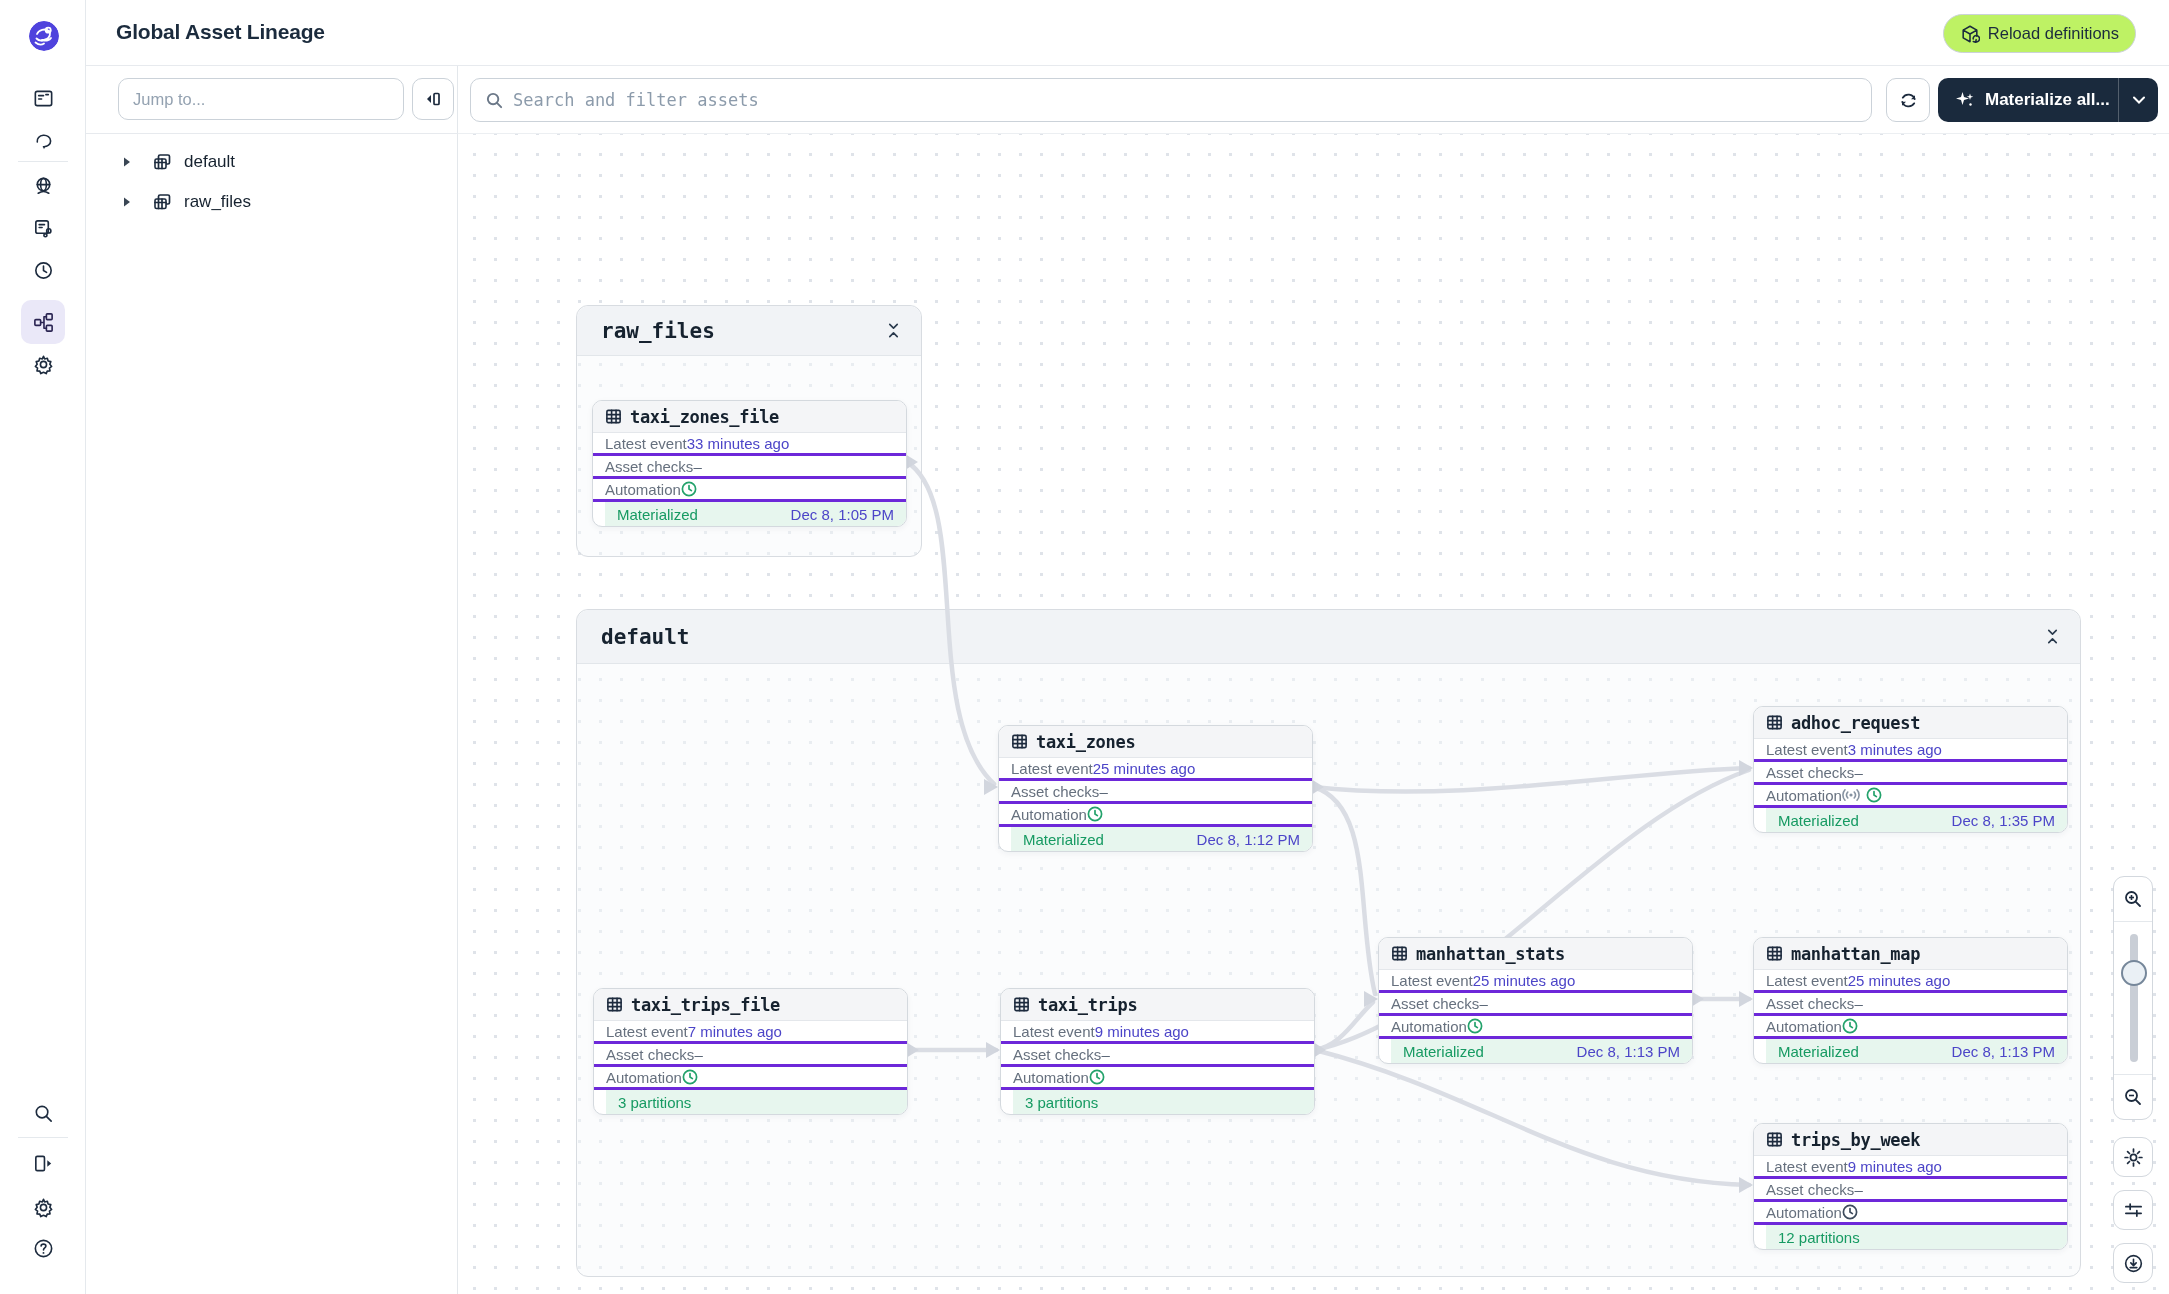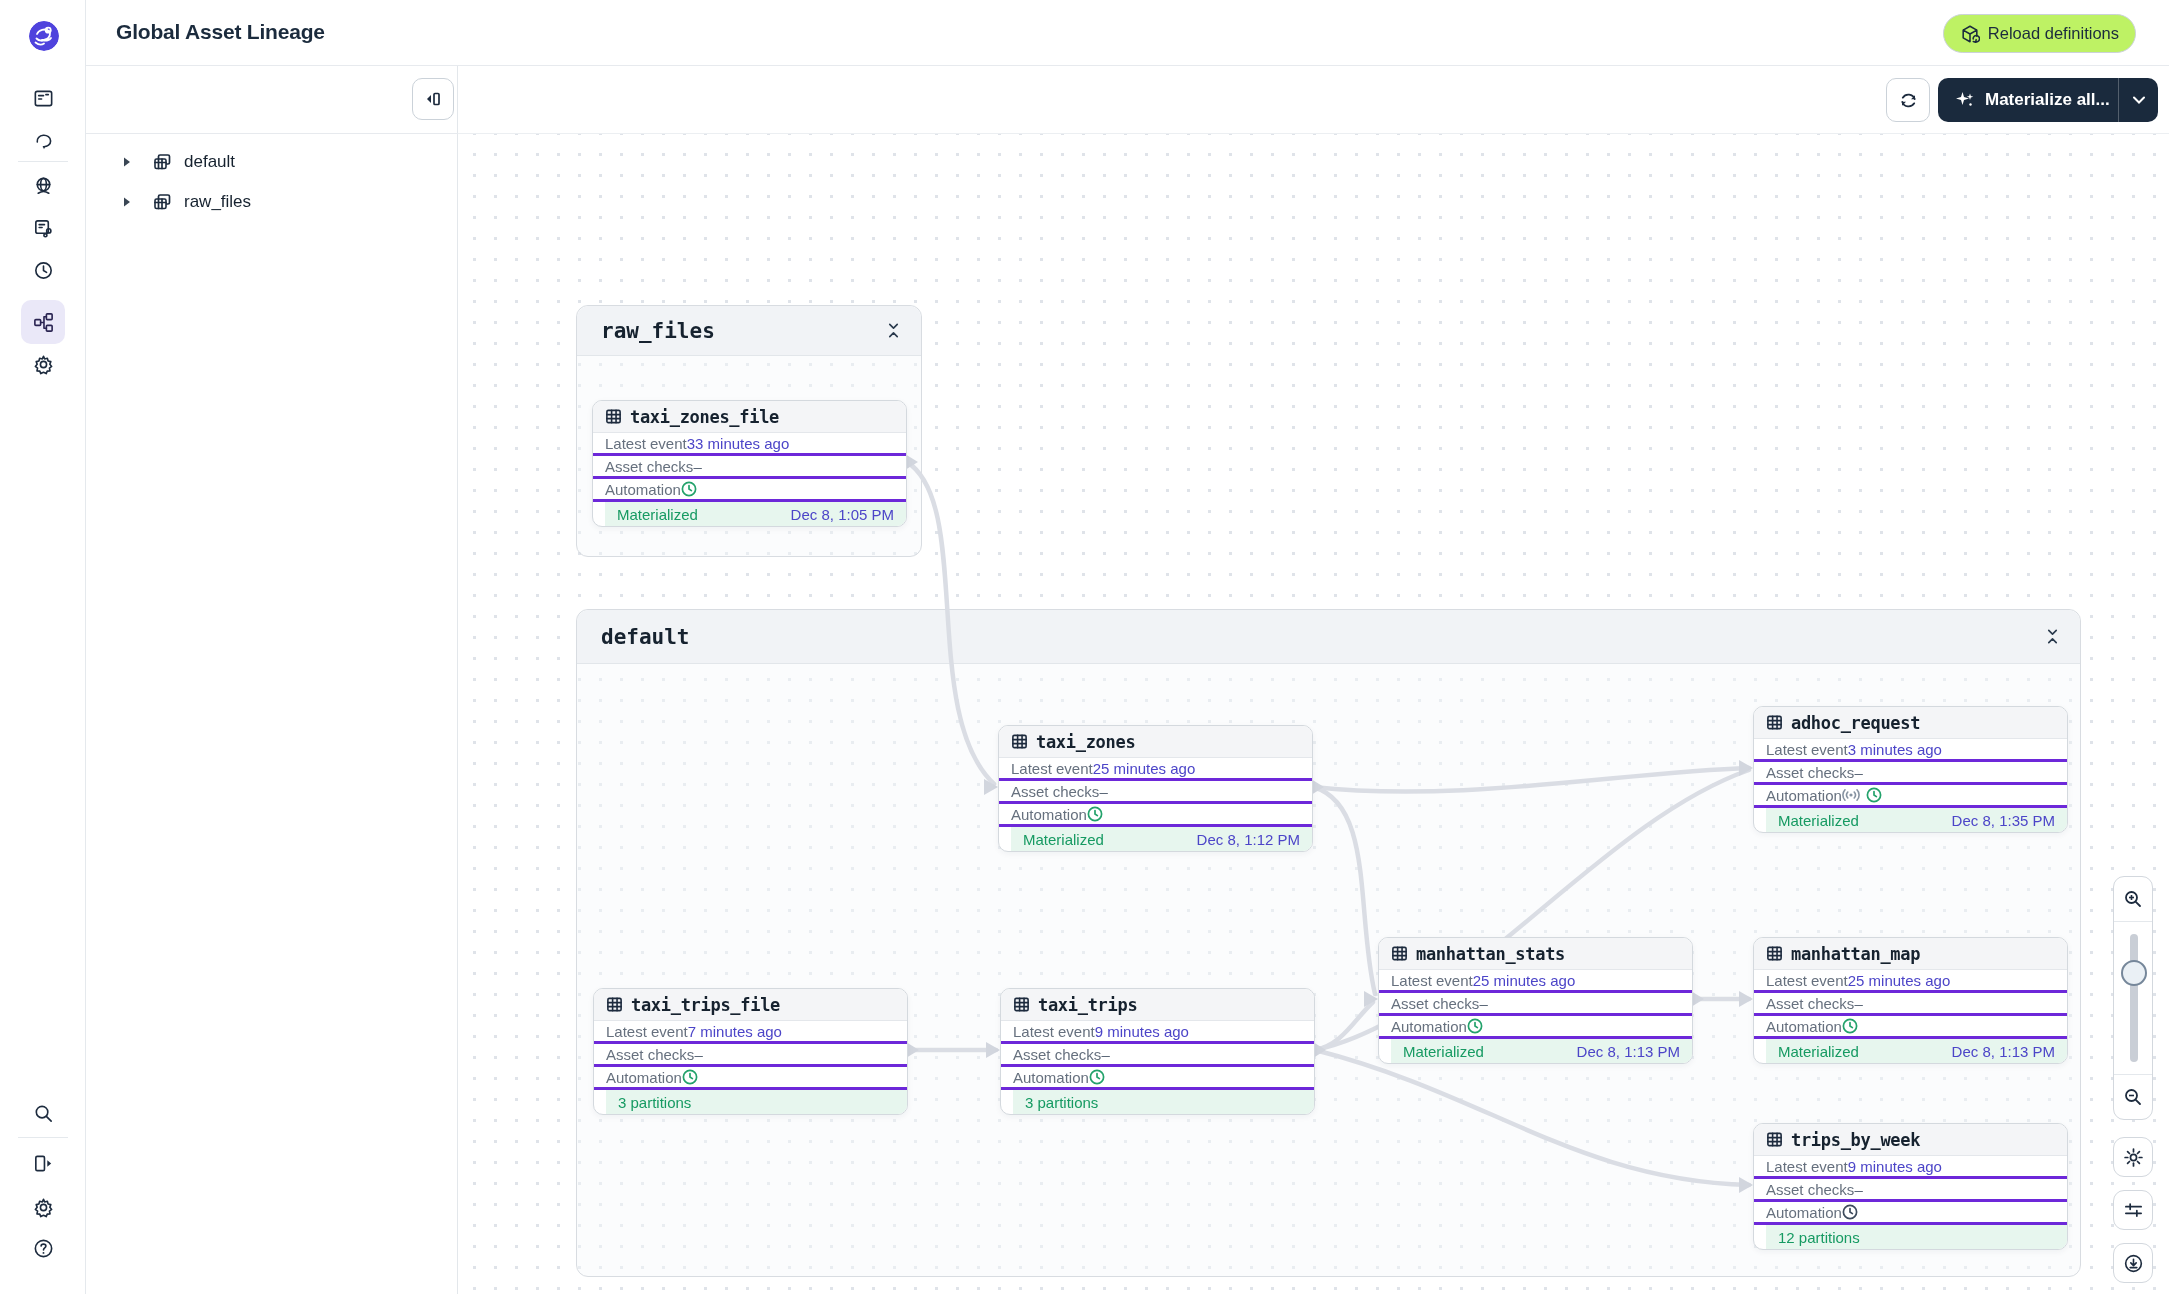--- a/index.html
+++ b/index.html
@@ -233,20 +233,21 @@
           <path d="M11 2.5 L18.5 6.8 L18.5 13.5 M11 2.5 L3.5 6.8 L3.5 15.2 L11 19.5 M11 2.5 L11 2.5 M3.5 6.8 L11 11 L18.5 6.8 M11 11 L11 19.5" fill="none" stroke="currentColor" stroke-width="1.7" stroke-linecap="round" stroke-linejoin="round"></path>
           <path d="M14.5 16.5 A3.5 3.5 0 1 1 17 19.5" fill="none" stroke="currentColor" stroke-width="1.7" stroke-linecap="round" stroke-linejoin="round"></path>
           <path d="M17.8 17.2 L17.2 20 L14.6 19.2" fill="none" stroke="currentColor" stroke-width="1.7" stroke-linecap="round" stroke-linejoin="round"></path>
         </svg>
       </span>
     <span>Reload definitions</span>
   </div>
 </div>
 
 <div id="panel">
+  <input id="jump-input" placeholder="Jump to..." style="">
   <div id="panel-collapse-btn">
     <svg width="20" height="20" viewBox="0 0 20 20">
       <path d="M8 6 L4 10 L8 14 Z" fill="currentColor"></path>
       <rect x="11" y="4.5" width="5" height="11" rx="1" fill="none" stroke="currentColor" stroke-width="1.7"></rect>
     </svg>
   </div>
   <div id="panel-div"></div>
   <div id="tree">
       <div class="tree-row" style="top: 76px;">
         <span class="tree-caret">
@@ -633,20 +634,27 @@
           </span>
     </div>
     <div class="node-footer">
       <span class="footer-label">12 partitions</span>
 
     </div>
       </div>
     </div>
 
   <div id="canvas-toolbar">
+    <div id="search-box">
+      <svg width="19" height="19" viewBox="0 0 20 20">
+        <circle cx="8.5" cy="8.5" r="5.5" fill="none" stroke="currentColor" stroke-width="2"></circle>
+        <line x1="12.8" y1="12.8" x2="17" y2="17" stroke="currentColor" stroke-width="2" stroke-linecap="round"></line>
+      </svg>
+      <input id="search-input" placeholder="Search and filter assets" style="">
+    </div>
     <div id="refresh-btn">
       <svg width="21" height="21" viewBox="0 0 22 22">
         <path d="M5 8 A7 7 0 0 1 17.5 9.5" fill="none" stroke="currentColor" stroke-width="1.9" stroke-linecap="round"></path>
         <path d="M17 14 A7 7 0 0 1 4.5 12.5" fill="none" stroke="currentColor" stroke-width="1.9" stroke-linecap="round"></path>
         <path d="M17.8 5.6 L17.8 9.8 L13.6 9.8 Z" fill="currentColor"></path>
         <path d="M4.2 16.4 L4.2 12.2 L8.4 12.2 Z" fill="currentColor"></path>
       </svg>
     </div>
     <div id="mat-btn">
       <div id="mat-main">

